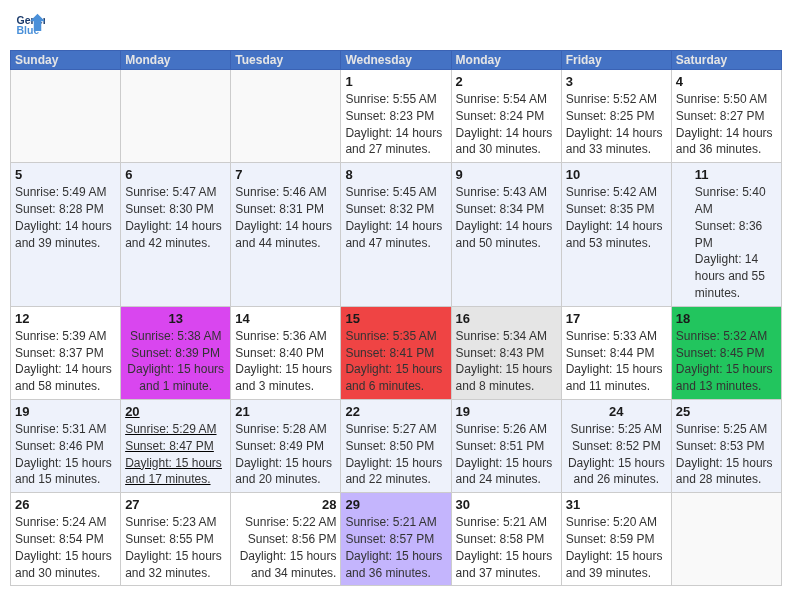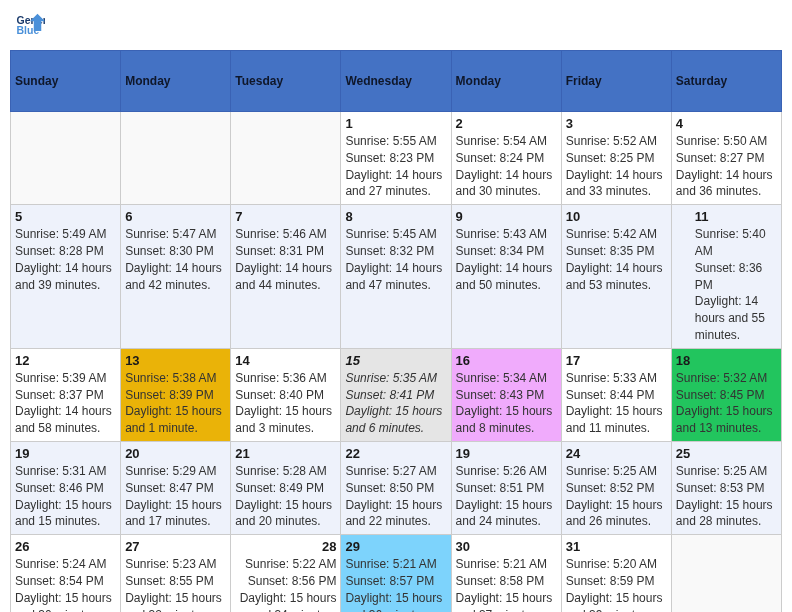--- a/index.html
+++ b/index.html
@@ -38,22 +38,22 @@
       font-size: 14px;
       color: #333;
     }
     .calendar {
       width: 100%;
       border-collapse: collapse;
       font-size: 11px;
     }
     .calendar th {
       background: #4472c4;
-      color: #0f172a;
-      padding: 23px 4px;
+      color: #e5e5e5;
+      padding: 2px 4px;
       text-align: left;
       font-size: 12px;
       font-weight: bold;
       border: 1px solid #3a62b4;
     }
     .calendar td {
       border: 1px solid #ccc;
       vertical-align: top;
       padding: 4px;
       width: calc(100% / 7);
@@ -160,67 +160,67 @@
         <td style="background: rgb(238, 242, 251); padding-left: 23px;">
           <div class="day-num">11</div>
           <div class="day-info">Sunrise: 5:40 AM<br>Sunset: 8:36 PM<br>Daylight: 14 hours and 55 minutes.</div>
         </td>
       </tr>
       <tr>
         <td style="background: rgb(255, 255, 255);">
           <div class="day-num">12</div>
           <div class="day-info">Sunrise: 5:39 AM<br>Sunset: 8:37 PM<br>Daylight: 14 hours and 58 minutes.</div>
         </td>
-        <td style="background: #eab308;">
+        <td style="background: #d946ef; text-align: center;">
           <div class="day-num">13</div>
           <div class="day-info">Sunrise: 5:38 AM<br>Sunset: 8:39 PM<br>Daylight: 15 hours and 1 minute.</div>
         </td>
         <td style="background: rgb(255, 255, 255);">
           <div class="day-num">14</div>
           <div class="day-info">Sunrise: 5:36 AM<br>Sunset: 8:40 PM<br>Daylight: 15 hours and 3 minutes.</div>
         </td>
-        <td style="background: #e5e5e5; font-style: italic;">
+        <td style="background: #ef4444;">
           <div class="day-num">15</div>
           <div class="day-info">Sunrise: 5:35 AM<br>Sunset: 8:41 PM<br>Daylight: 15 hours and 6 minutes.</div>
         </td>
-        <td style="background: #f0abfc;">
+        <td style="background: #e5e5e5;">
           <div class="day-num">16</div>
           <div class="day-info">Sunrise: 5:34 AM<br>Sunset: 8:43 PM<br>Daylight: 15 hours and 8 minutes.</div>
         </td>
         <td style="background: rgb(255, 255, 255);">
           <div class="day-num">17</div>
           <div class="day-info">Sunrise: 5:33 AM<br>Sunset: 8:44 PM<br>Daylight: 15 hours and 11 minutes.</div>
         </td>
         <td style="background: #22c55e;">
           <div class="day-num">18</div>
           <div class="day-info">Sunrise: 5:32 AM<br>Sunset: 8:45 PM<br>Daylight: 15 hours and 13 minutes.</div>
         </td>
       </tr>
       <tr>
         <td style="background: rgb(238, 242, 251);">
           <div class="day-num">19</div>
           <div class="day-info">Sunrise: 5:31 AM<br>Sunset: 8:46 PM<br>Daylight: 15 hours and 15 minutes.</div>
         </td>
-        <td style="background: rgb(238, 242, 251);">
+        <td style="background: rgb(238, 242, 251); text-decoration: underline;">
           <div class="day-num">20</div>
           <div class="day-info">Sunrise: 5:29 AM<br>Sunset: 8:47 PM<br>Daylight: 15 hours and 17 minutes.</div>
         </td>
         <td style="background: rgb(238, 242, 251); margin-left: 26px;">
           <div class="day-num">21</div>
           <div class="day-info">Sunrise: 5:28 AM<br>Sunset: 8:49 PM<br>Daylight: 15 hours and 20 minutes.</div>
         </td>
         <td style="background: rgb(238, 242, 251);">
           <div class="day-num">22</div>
           <div class="day-info">Sunrise: 5:27 AM<br>Sunset: 8:50 PM<br>Daylight: 15 hours and 22 minutes.</div>
         </td>
         <td style="background: rgb(238, 242, 251);">
           <div class="day-num">19</div>
           <div class="day-info">Sunrise: 5:26 AM<br>Sunset: 8:51 PM<br>Daylight: 15 hours and 24 minutes.</div>
         </td>
-        <td style="background: rgb(238, 242, 251);">
+        <td style="background: rgb(238, 242, 251); text-align: center;">
           <div class="day-num">24</div>
           <div class="day-info">Sunrise: 5:25 AM<br>Sunset: 8:52 PM<br>Daylight: 15 hours and 26 minutes.</div>
         </td>
         <td style="background: rgb(238, 242, 251);">
           <div class="day-num">25</div>
           <div class="day-info">Sunrise: 5:25 AM<br>Sunset: 8:53 PM<br>Daylight: 15 hours and 28 minutes.</div>
         </td>
       </tr>
       <tr>
         <td style="background: rgb(255, 255, 255);">
@@ -228,21 +228,21 @@
           <div class="day-info">Sunrise: 5:24 AM<br>Sunset: 8:54 PM<br>Daylight: 15 hours and 30 minutes.</div>
         </td>
         <td style="background: rgb(255, 255, 255);">
           <div class="day-num">27</div>
           <div class="day-info">Sunrise: 5:23 AM<br>Sunset: 8:55 PM<br>Daylight: 15 hours and 32 minutes.</div>
         </td>
         <td style="background: rgb(255, 255, 255); text-align: right;">
           <div class="day-num">28</div>
           <div class="day-info">Sunrise: 5:22 AM<br>Sunset: 8:56 PM<br>Daylight: 15 hours and 34 minutes.</div>
         </td>
-        <td style="background: #7dd3fc; margin-left: 34px;">
+        <td style="background: #c4b5fd; margin-left: 34px;">
           <div class="day-num">29</div>
           <div class="day-info">Sunrise: 5:21 AM<br>Sunset: 8:57 PM<br>Daylight: 15 hours and 36 minutes.</div>
         </td>
         <td style="background: rgb(255, 255, 255);">
           <div class="day-num">30</div>
           <div class="day-info">Sunrise: 5:21 AM<br>Sunset: 8:58 PM<br>Daylight: 15 hours and 37 minutes.</div>
         </td>
         <td style="background: rgb(255, 255, 255);">
           <div class="day-num">31</div>
           <div class="day-info">Sunrise: 5:20 AM<br>Sunset: 8:59 PM<br>Daylight: 15 hours and 39 minutes.</div>

